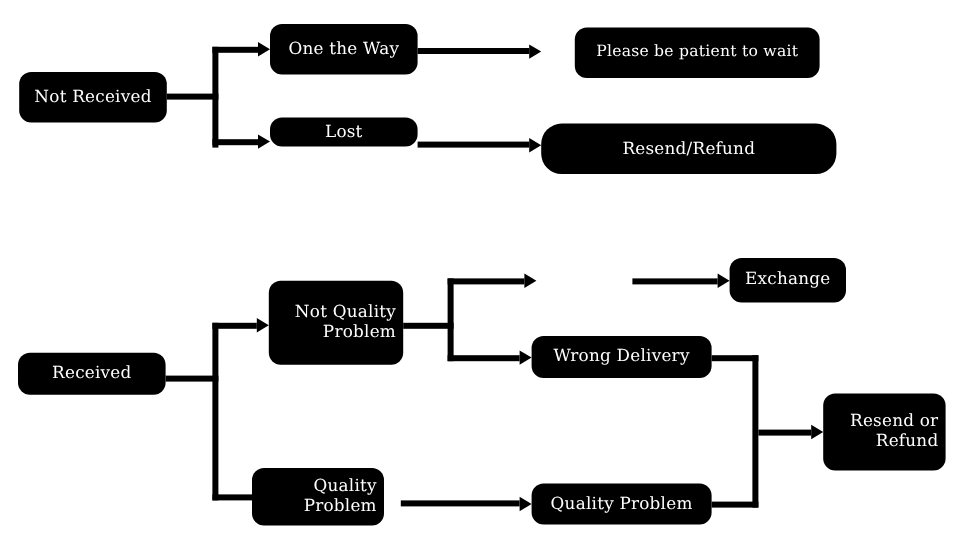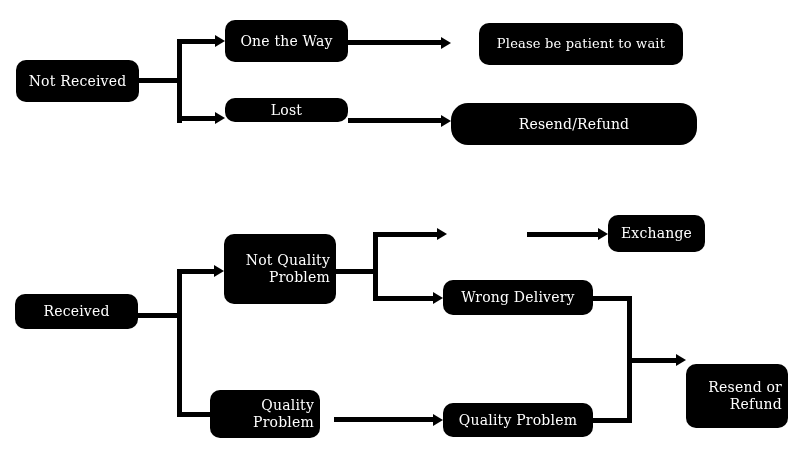--- a/index.html
+++ b/index.html
@@ -77,21 +77,21 @@
 
   <div class="node" style="left:210px; top:390px; width:110px; height:48px;">Quality Problem</div>
 
 
   <div class="node" style="left:608px; top:215px; width:97px; height:37px;">Exchange</div>
 
   <div class="node" style="left:443px; top:280px; width:150px; height:35px;">Wrong Delivery</div>
 
   <div class="node" style="left:443px; top:403px; width:150px; height:34px;">Quality Problem</div>
 
-  <div class="node" style="left:686px; top:328px; width:102px; height:64px;margin-top:36px;">Resend or Refund</div>
+  <div class="node" style="left:686px; top:328px; width:102px; height:64px;">Resend or Refund</div>
 
   <div class="line" style="left:138px; top:313px; width:44px; height:5px;"></div>
   <div class="line" style="left:177px; top:269px; width:5px; height:148px;"></div>
   <div class="line" style="left:177px; top:269px; width:37px; height:5px;"></div>
   <div class="arrowhead" style="left:214px; top:265px;"></div>
   <div class="line" style="left:177px; top:412px; width:37px; height:5px;"></div>
   <div class="arrowhead" style="left:214px; top:408px;"></div>
 
   <div class="line" style="left:336px; top:269px; width:42px; height:5px;"></div>
   <div class="line" style="left:373px; top:232px; width:5px; height:69px;"></div>

